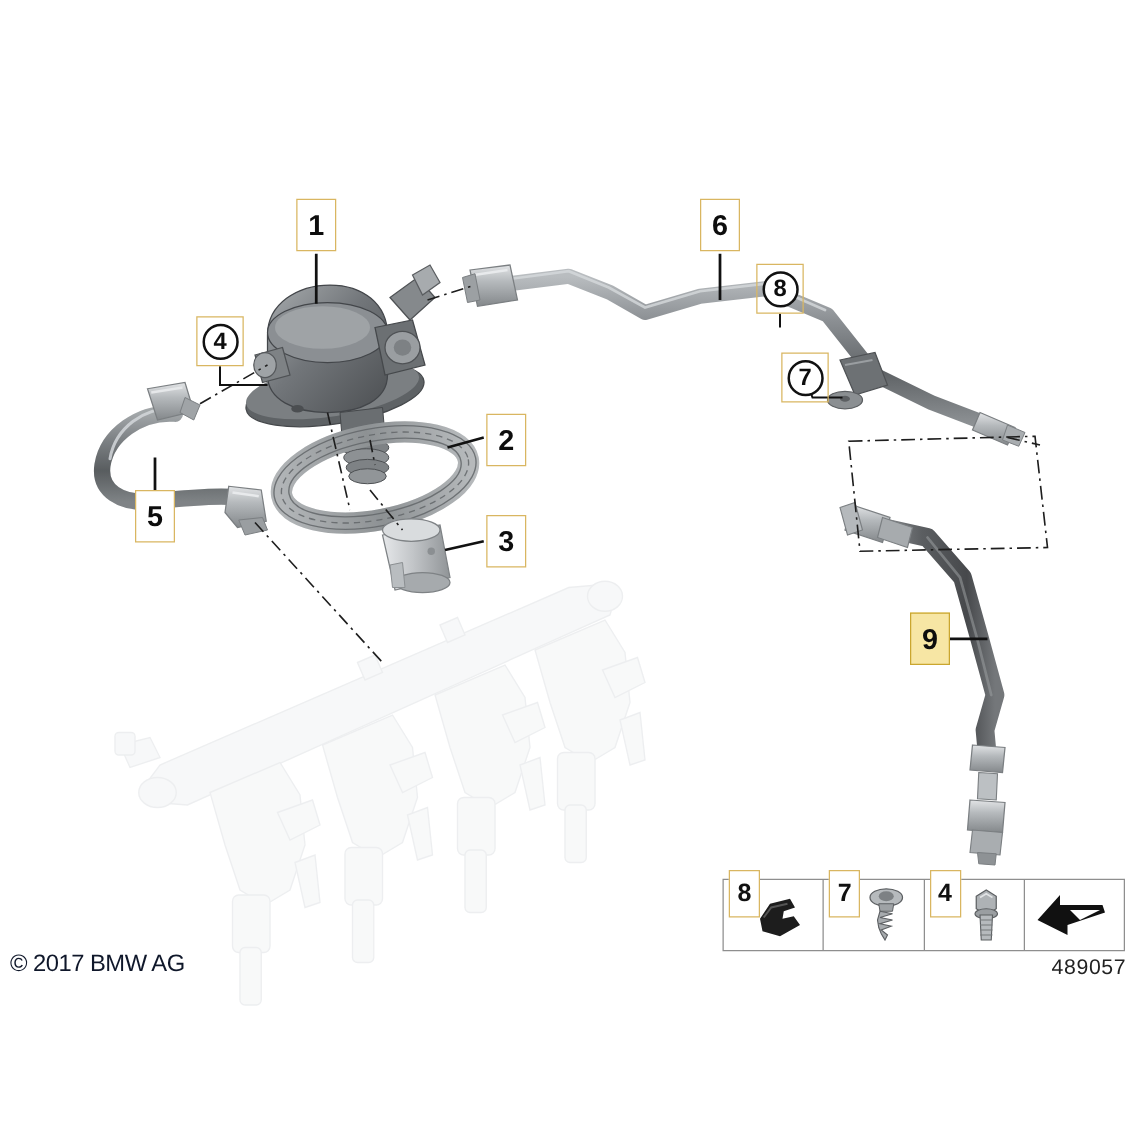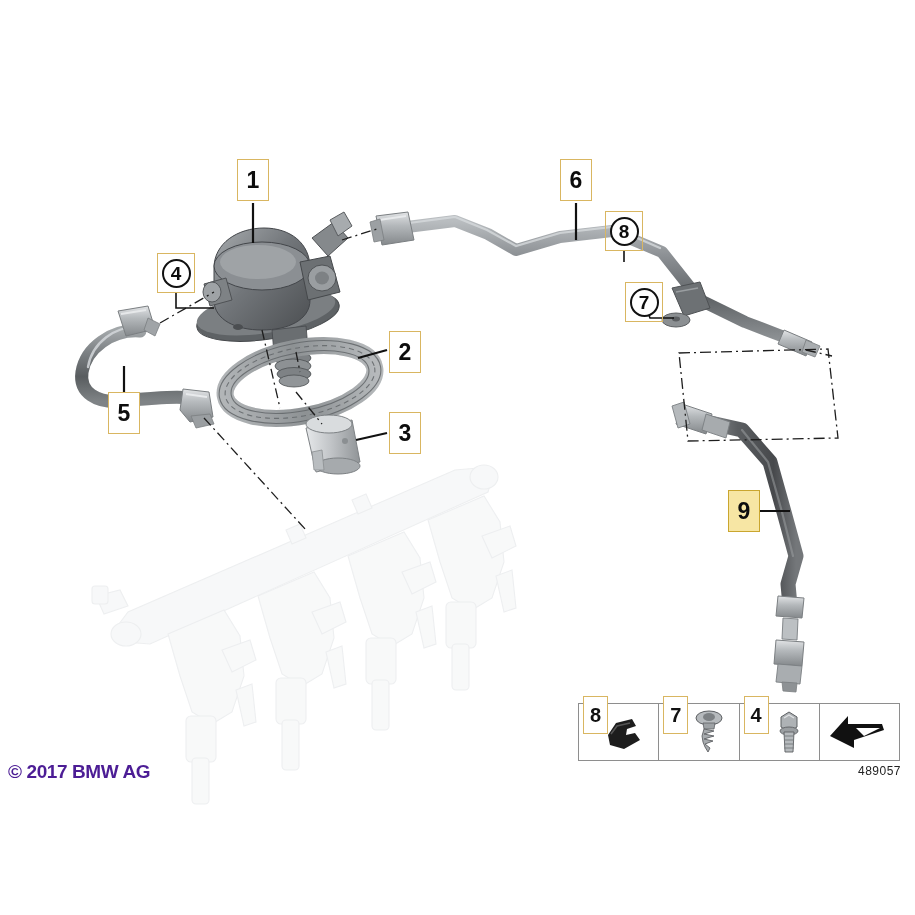--- a/index.html
+++ b/index.html
@@ -64,30 +64,30 @@
     font-weight: bold;
     box-sizing: border-box;
   }
 
   
   .copyright {
     position: absolute;
     left: 8px;
     top: 761px;
     font-size: 19px;
-    font-weight: bold;
-    color: #4c1d95;
+    font-weight: normal;
+    color: #0f172a;
     letter-spacing: -0.4px;
     white-space: nowrap;
   }
   .figure-number {
     position: absolute;
     right: 14px;
     top: 764px;
-    font-size: 12px;
+    font-size: 17px;
     color: #222222;
     letter-spacing: 0.5px;
     white-space: nowrap;
   }
 
   
   .legend {
     position: absolute;
     left: 578px;
     top: 703px;

